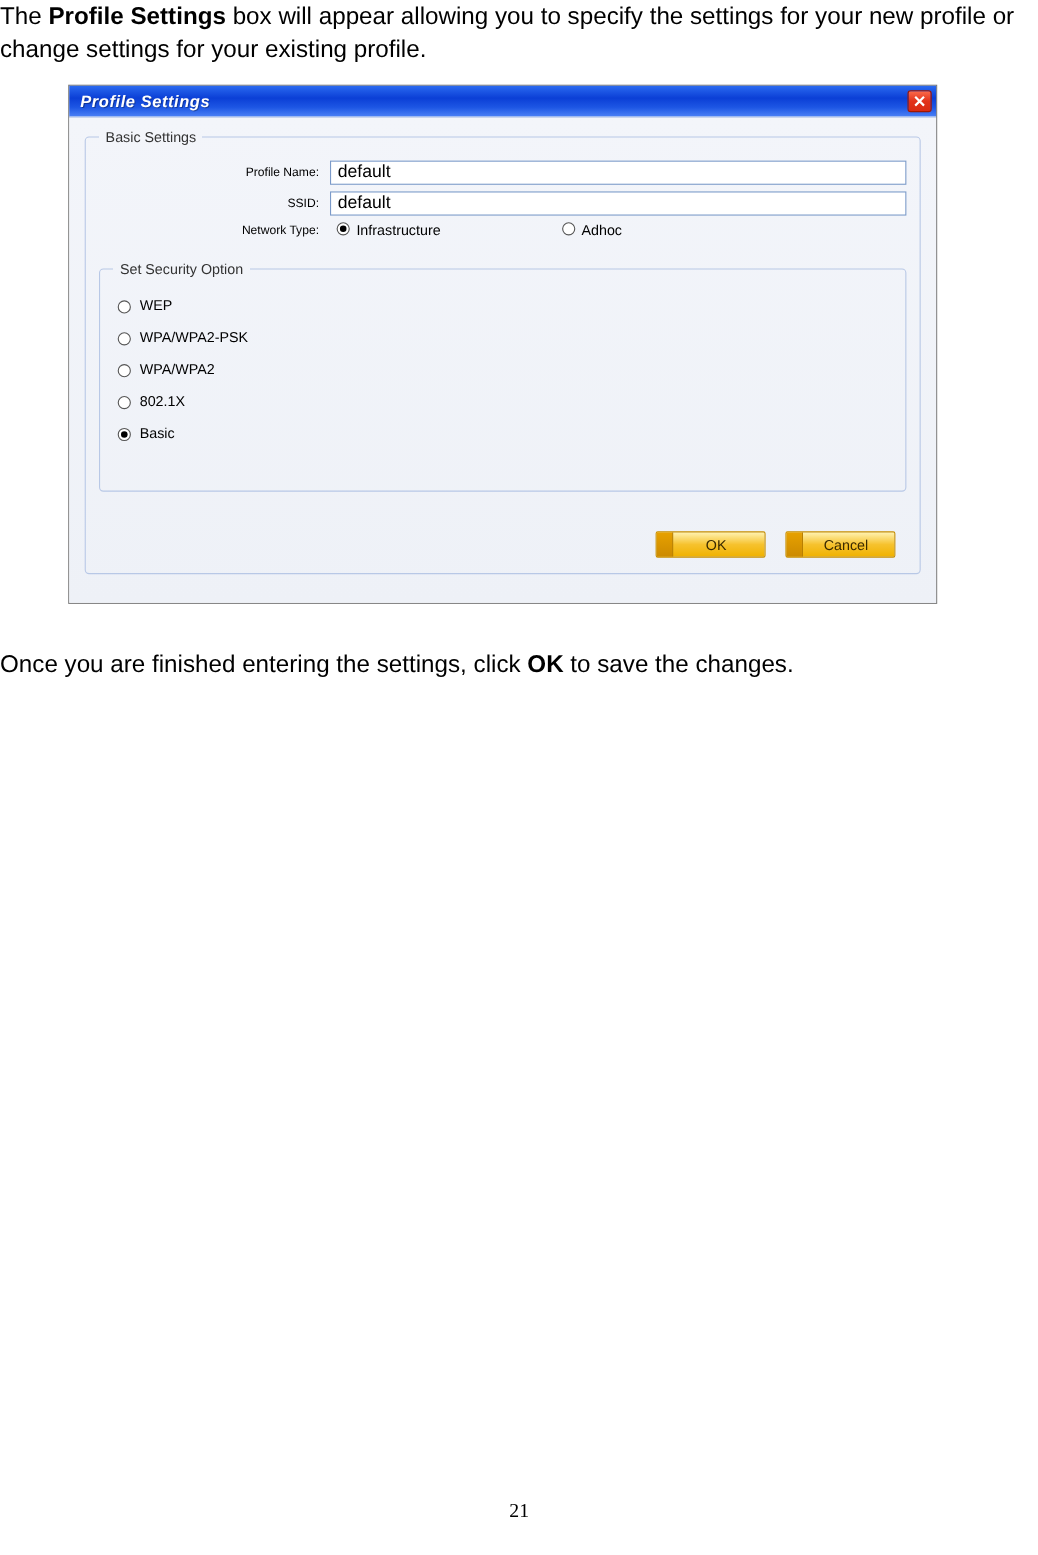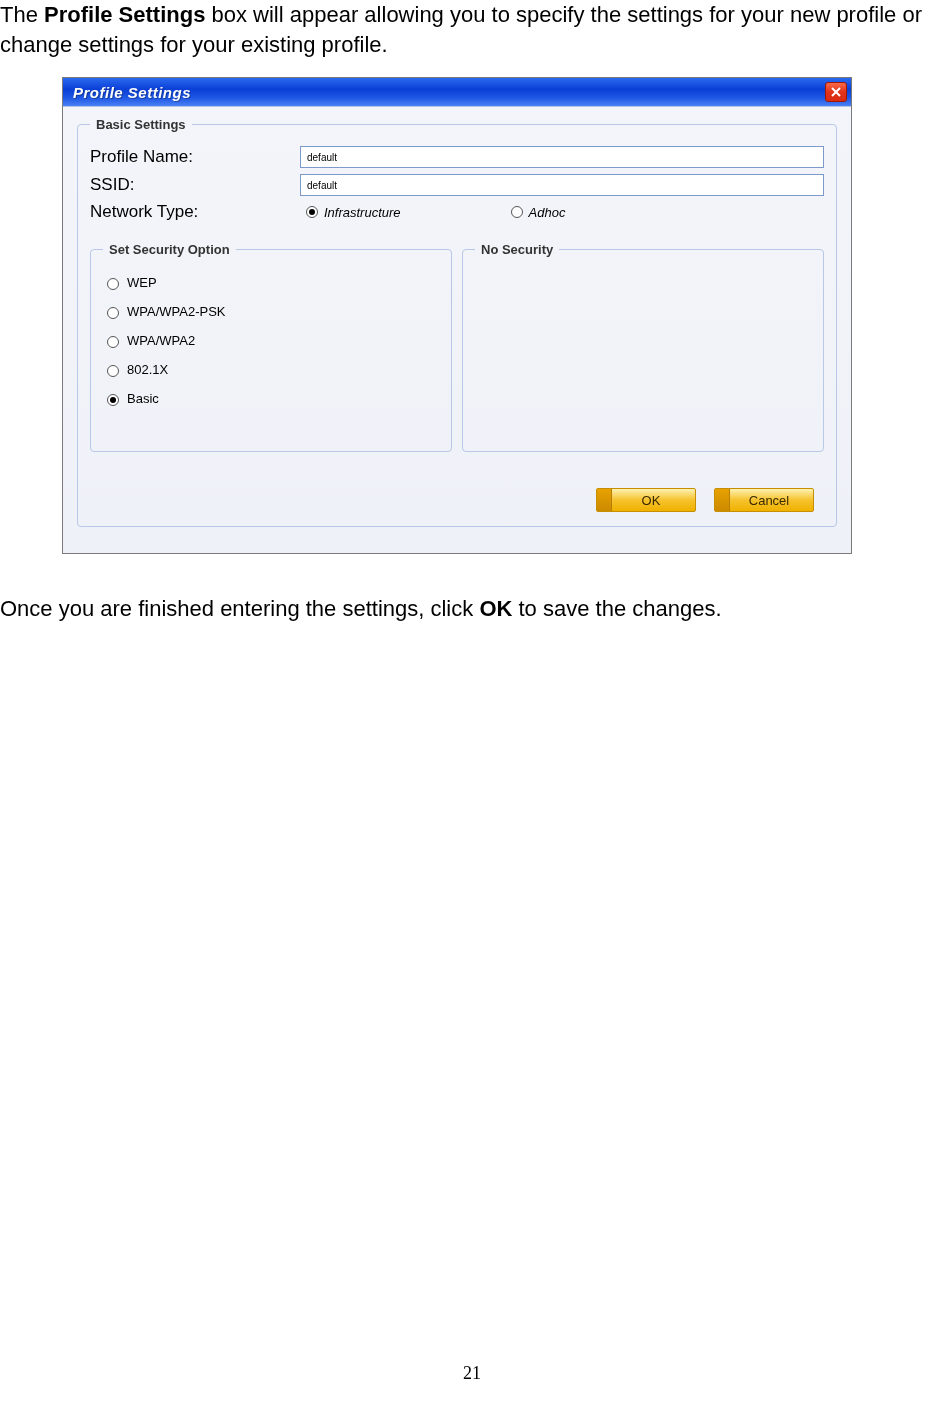--- a/index.html
+++ b/index.html
@@ -67,48 +67,46 @@
     border-radius: 4px;
     padding: 8px 12px 14px 12px;
     margin: 0 0 8px 0;
     position: relative;
   }
   legend {
     padding: 0 6px;
     font-size: 13px;
     color: #333;
     background: transparent;
-    font-weight: bold;
   }
   .basic-row {
     display: flex;
     align-items: center;
     margin: 6px 0;
   }
   .basic-label {
     width: 210px;
-    font-size: 17px;
+    text-align: right;
+    font-size: 11px;
     padding-right: 10px;
   }
   .text-input {
     flex: 1;
     height: 22px;
     border: 1px solid #7b9ac9;
     background: #fff;
-    font-size: 10px;
+    font-size: 16px;
     padding: 2px 6px;
     font-family: Tahoma, Arial, sans-serif;
   }
   .radio-inline {
     display: flex;
-    align-items: center;
     gap: 6px;
     font-size: 13px;
     margin-right: 110px;
-    font-style: italic;
   }
   .radio-dot {
     width: 12px; height: 12px;
     border: 1px solid #555;
     border-radius: 50%;
     display: inline-flex;
     align-items: center;
     justify-content: center;
     background: #fff;
   }
@@ -239,23 +237,20 @@
             <label class="sec-option">
               <span class="radio-dot"></span>
               <span>802.1X</span>
             </label>
             <label class="sec-option">
               <span class="radio-dot selected"></span>
               <span>Basic</span>
             </label>
           </fieldset>
 
-          <fieldset>
-            <legend>No Security</legend>
-          </fieldset>
 
         </div>
 
         <div class="button-row">
           <div class="win-btn">
             <span>OK</span>
           </div>
           <div class="win-btn">
             <span>Cancel</span>
           </div>

